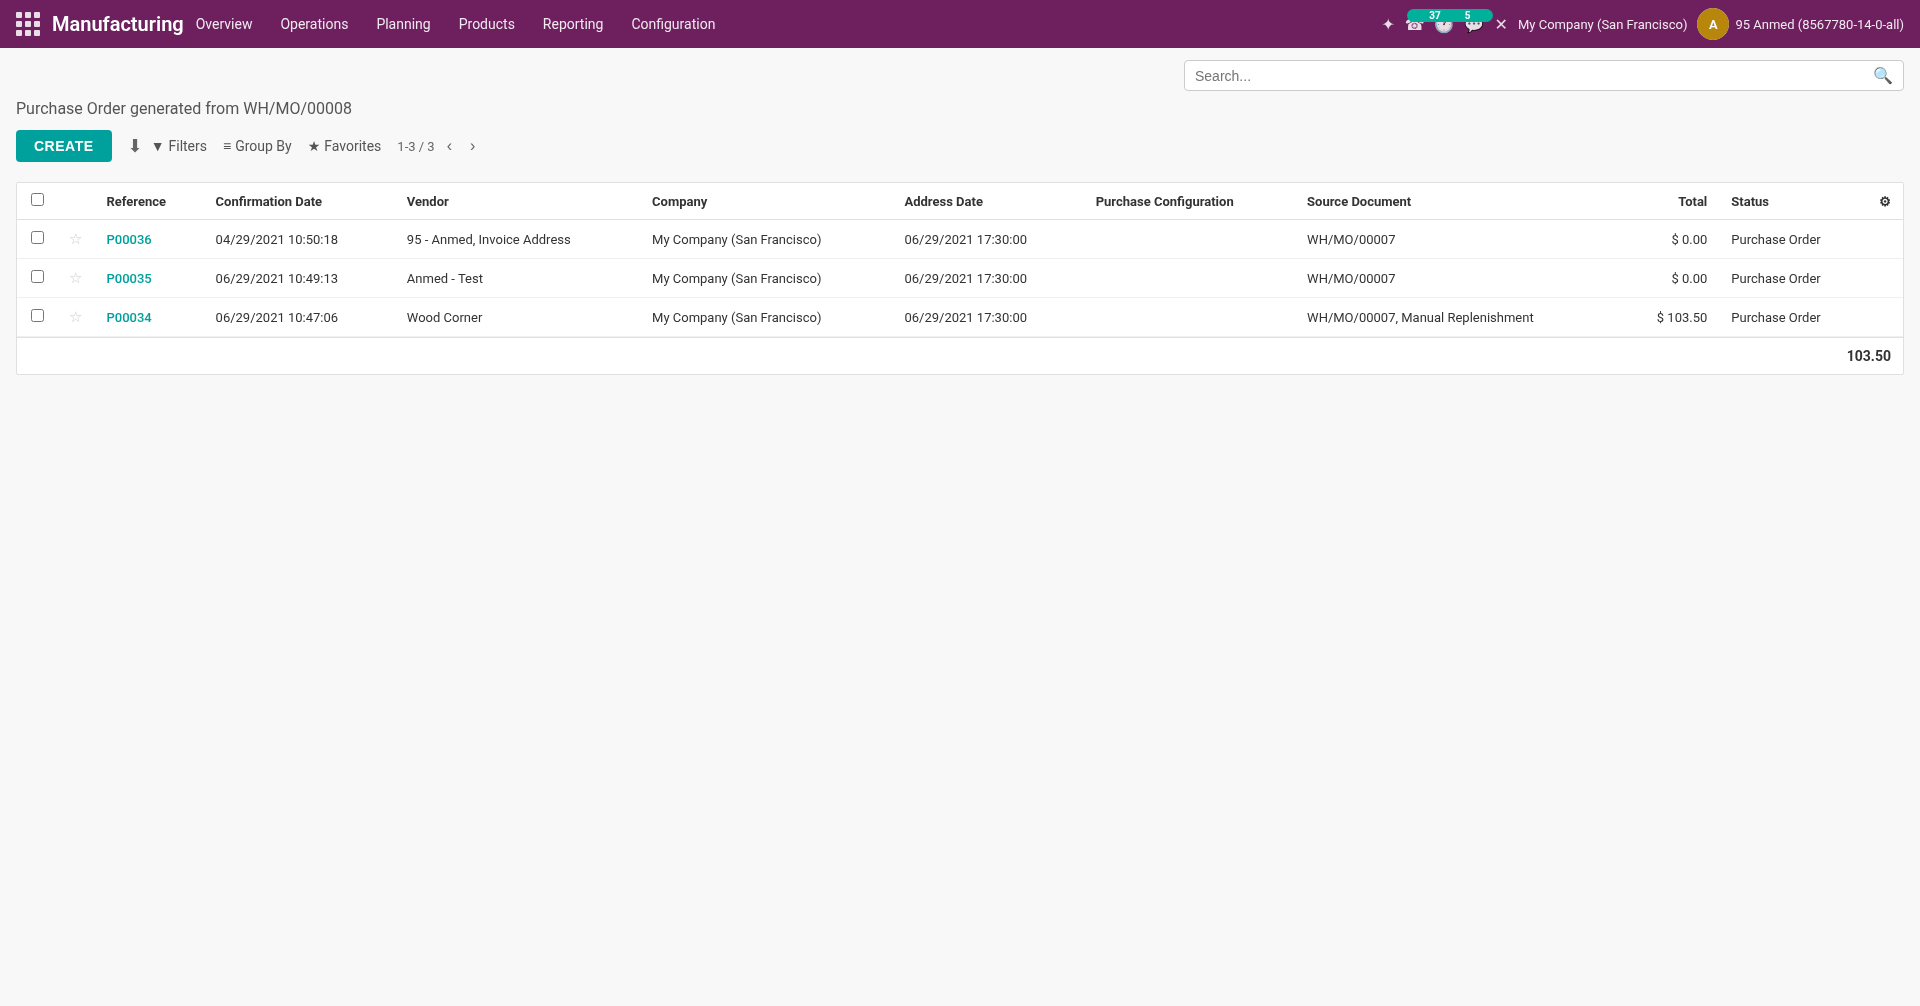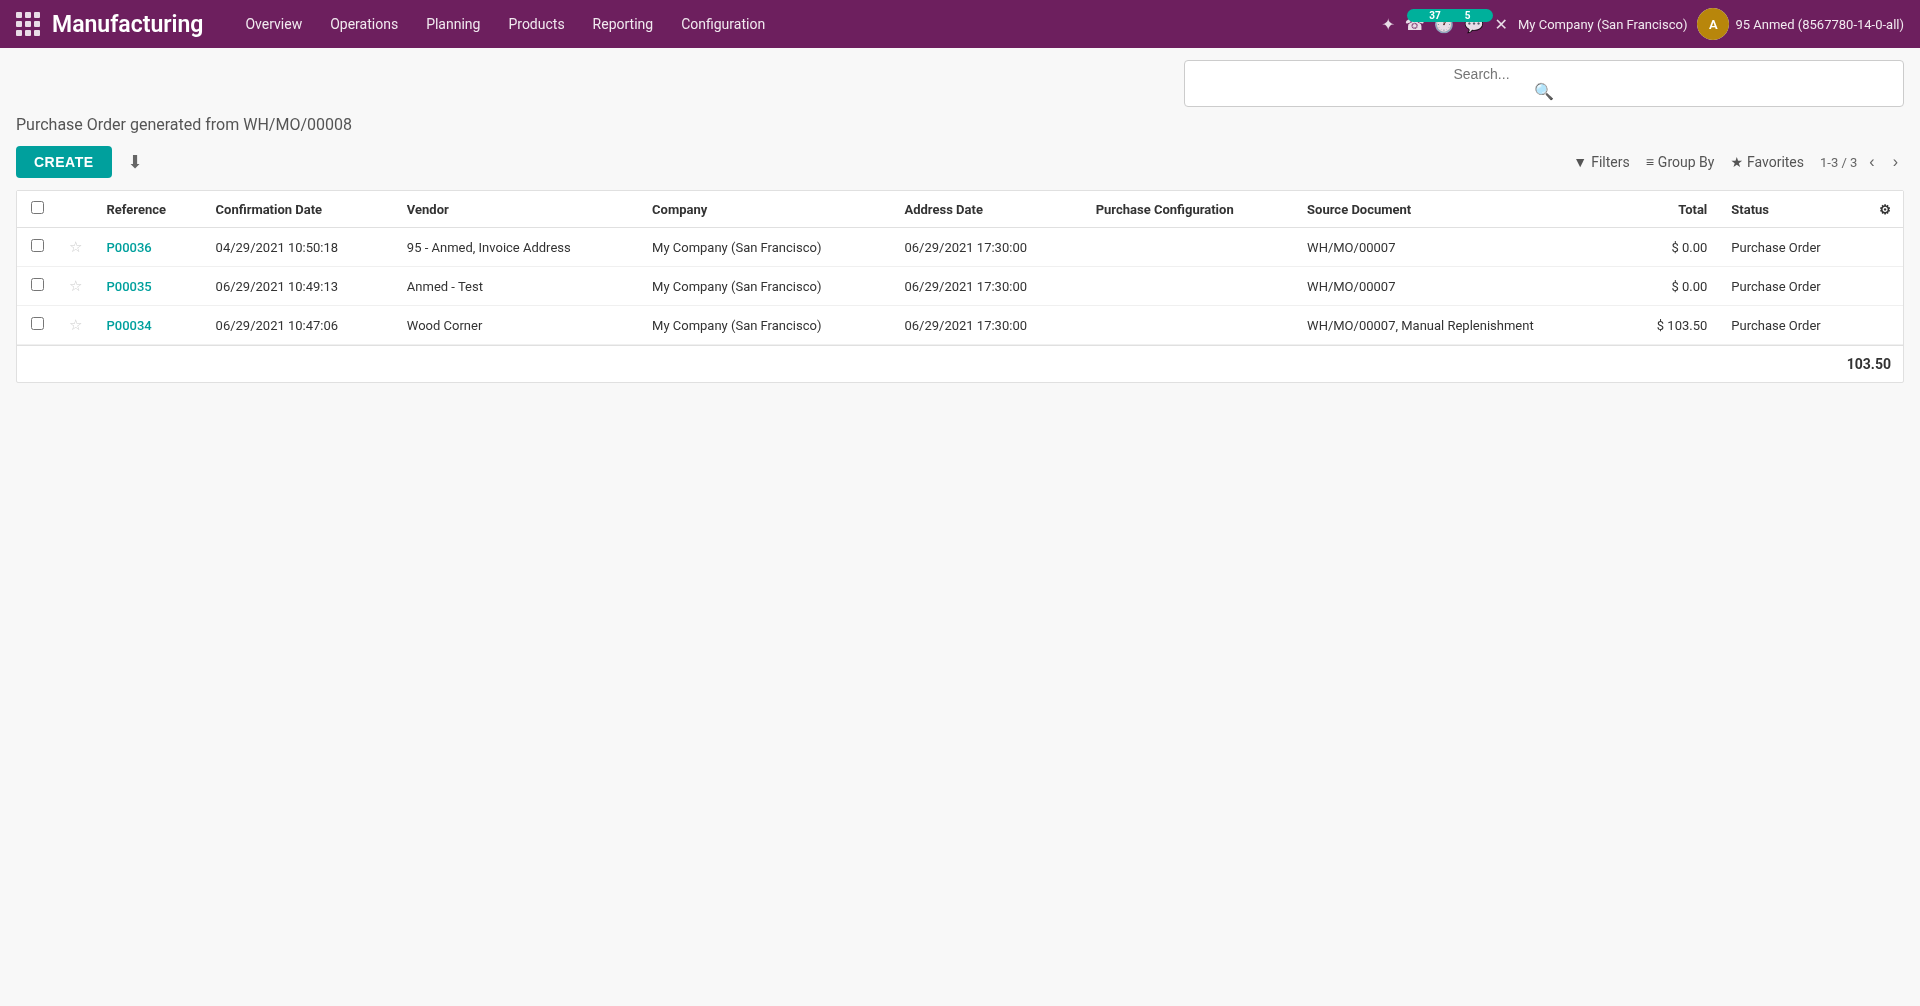--- a/index.html
+++ b/index.html
@@ -14,23 +14,22 @@
       height: 48px;
       color: white;
     }
     .topnav-grid-icon {
       margin-right: 12px;
       cursor: pointer;
       display: flex;
       align-items: center;
     }
     .topnav-title {
-      font-size: 23px;
+      font-size: 20px;
       font-weight: 600;
-      margin-right: 30px;
       white-space: nowrap;
     }
     .topnav-menu {
       display: flex;
       gap: 4px;
       flex: 1;
     }
     .topnav-menu-item {
       padding: 4px 12px;
       border-radius: 4px;
@@ -109,22 +108,21 @@
     .page-title {
       font-size: 16px;
       color: #555;
       margin-bottom: 12px;
     }
 
     
     .toolbar {
       display: flex;
       align-items: center;
-      justify-content: space-between;
-      margin-bottom: 12px;
+      margin-bottom: 20px;
     }
     .toolbar-left {
       display: flex;
       align-items: center;
       gap: 8px;
     }
     .btn-create {
       background: #00a09d;
       color: white;
       border: none;
@@ -186,21 +184,20 @@
       margin-bottom: 8px;
     }
     .search-box {
       display: flex;
       align-items: center;
       border: 1px solid #ccc;
       border-radius: 4px;
       background: white;
       padding: 5px 10px;
       width: 100%;
-      flex-direction: column;
     }
     .search-box input {
       border: none;
       outline: none;
       flex: 1;
       font-size: 14px;
       color: #555;
       background: transparent;
     }
 

